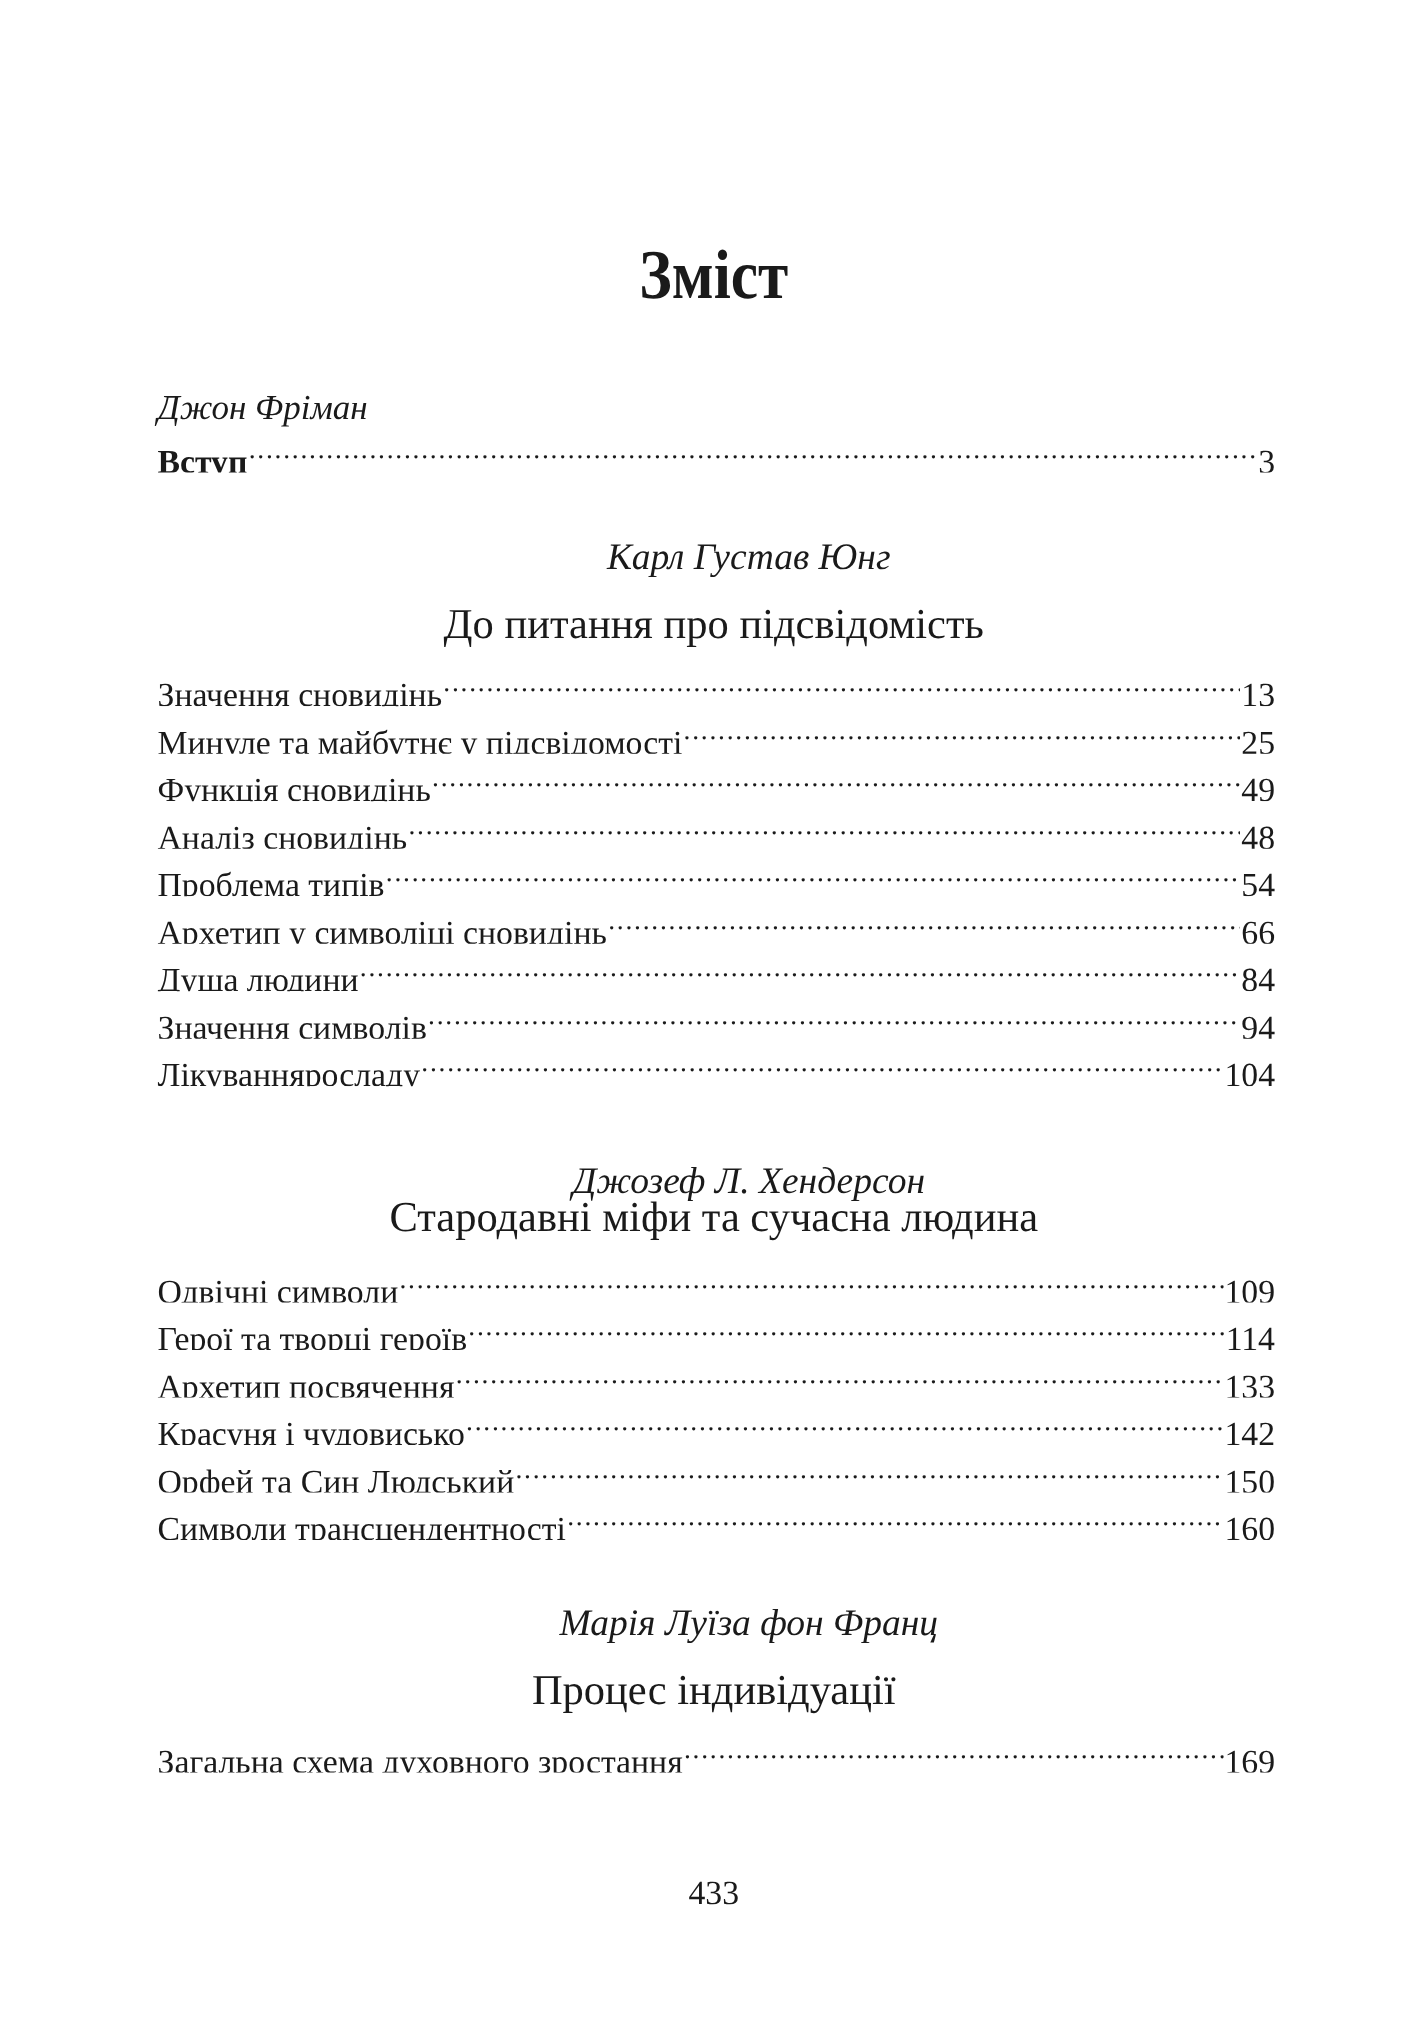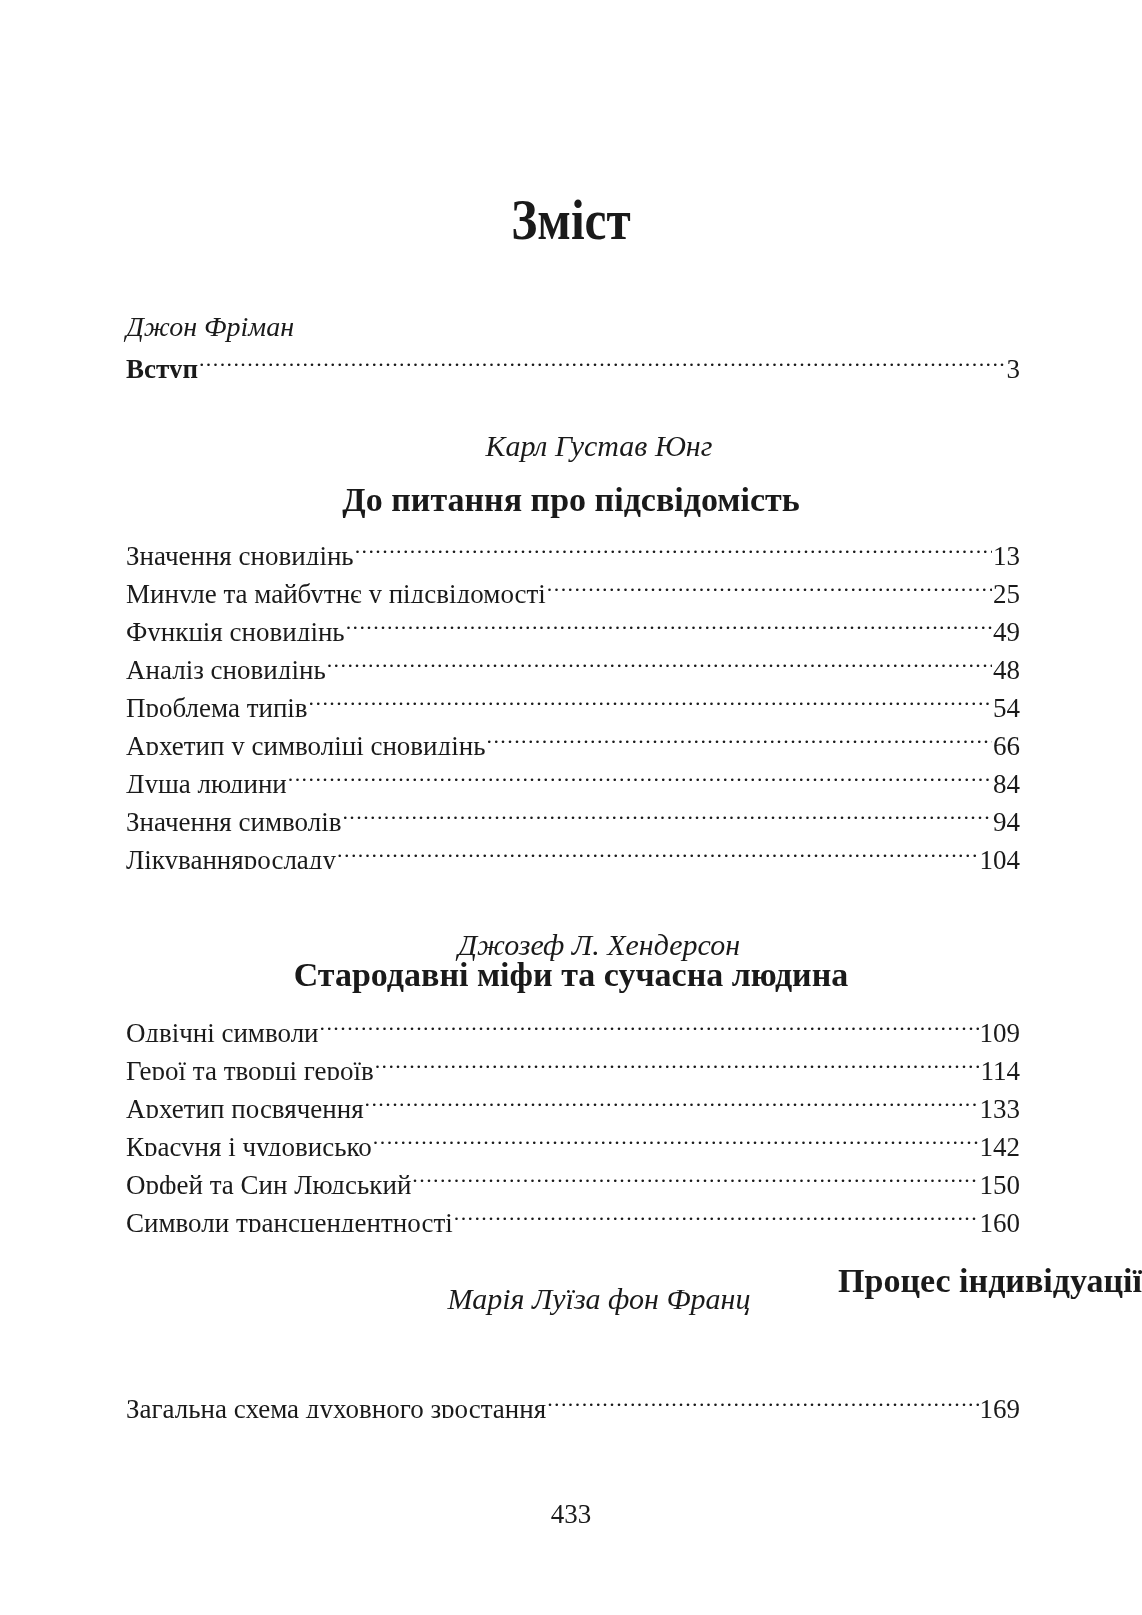--- a/index.html
+++ b/index.html
@@ -50,21 +50,21 @@
       font-style: italic;
       font-size: 30px;
       line-height: 36px;
       padding-left: 28px;
     }
     .section-title {
       position: absolute;
       left: 0;
       width: 1142px;
       text-align: center;
-      font-weight: bold;
+      font-weight: normal;
       font-size: 34px;
       line-height: 40px;
     }
     .toc-list {
       position: absolute;
       left: 126px;
       width: 894px;
     }
     .toc-row {
       display: flex;
@@ -207,21 +207,21 @@
       <span class="toc-page">150</span>
     </div>
     <div class="toc-row">
       <span class="toc-label">Символи трансцендентності</span>
       <span class="toc-dots"></span>
       <span class="toc-page">160</span>
     </div>
   </div>
 
   <div class="author-center" style="top: 1281px;">Марія Луїза фон Франц</div>
-  <div class="section-title" style="top: 1261px; text-align: right;">Процес індивідуації</div>
+  <div class="section-title" style="top: 1333px;">Процес індивідуації</div>
   <div class="toc-list" style="top: 1380px;">
     <div class="toc-row">
       <span class="toc-label">Загальна схема духовного зростання</span>
       <span class="toc-dots"></span>
       <span class="toc-page">169</span>
     </div>
   </div>
 
   <div class="page-number">433</div>
 

